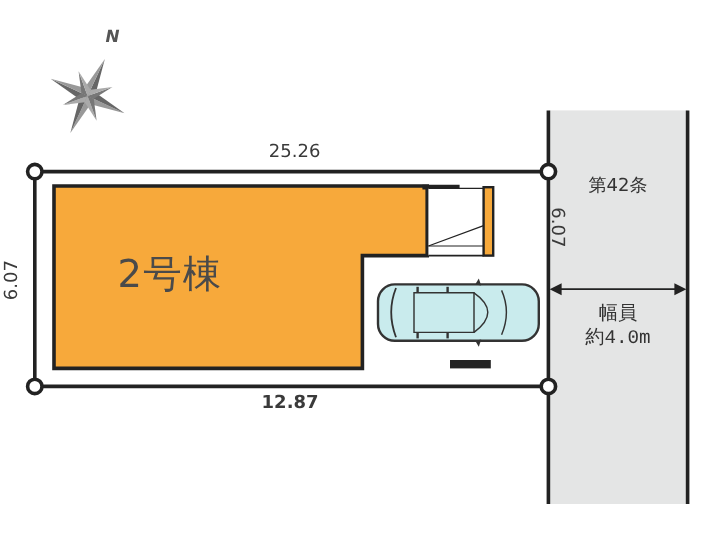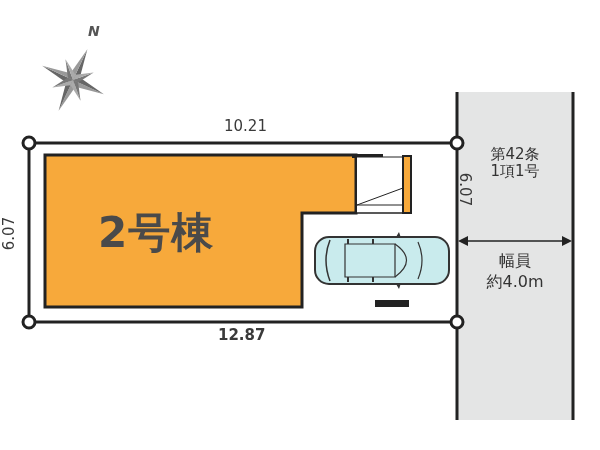--- a/index.html
+++ b/index.html
@@ -1,21 +1,21 @@
 <!DOCTYPE html>
 <html><head>
 <meta charset="utf-8">
 <style>
   html,body{margin:0;padding:0;background:#fff;}
   #stage{position:relative;width:600px;height:450px;overflow:hidden;background:#fff;font-family:"DejaVu Sans","Liberation Sans",sans-serif;}
   svg{position:absolute;left:0;top:0;}
   .lbl{position:absolute;color:#333;white-space:nowrap;line-height:1;}
   .dim{font-size:15px;color:#3a3a3a;}
   .road-txt{font-size:15px;color:#333;text-align:center;width:116px;left:457px;}
-  .bldg{font-size:42px;font-weight:bold;color:#4a4a4a;left:98px;top:212px;letter-spacing:1px;}
+  .bldg{font-size:32px;font-weight:normal;color:#4a4a4a;left:98px;top:212px;letter-spacing:1px;}
 </style>
 </head>
 <body>
 
 <div id="stage">
 <svg width="600" height="450" viewBox="0 0 600 450">
 
   <g>
     <rect x="457" y="92" width="116" height="328" fill="#E4E5E5"></rect>
     <line x1="457" y1="92" x2="457" y2="420" stroke="#222" stroke-width="3"></line>
@@ -80,24 +80,23 @@
     <line x1="348" y1="277" x2="348" y2="282" stroke="#333" stroke-width="2"></line>
     <line x1="373" y1="277" x2="373" y2="282" stroke="#333" stroke-width="2"></line>
     <polygon points="396,237 399,232 401,238" fill="#333"></polygon>
     <polygon points="396,284 399,289 401,283" fill="#333"></polygon>
   </g>
   <rect x="375" y="300" width="34" height="7" fill="#222"></rect>
 </svg>
 
   <span class="lbl" style="left:88px;top:24px;font-size:14px;font-style:italic;font-weight:bold;color:#555;">N</span>
 
-  <span class="lbl dim" style="left:224px;top:119px;">10.21</span>
+  <span class="lbl dim" style="left:224px;top:119px;">25.26</span>
   <span class="lbl dim" style="left:218px;top:328px;font-weight:bold;">12.87</span>
   <span class="lbl dim" style="left:-7px;top:226px;transform:rotate(-90deg);">6.07</span>
   <span class="lbl dim" style="left:448px;top:182px;transform:rotate(90deg);">6.07</span>
 
   <span class="lbl bldg">2号棟</span>
 
   <span class="lbl road-txt" style="top:147px;">第42条</span>
-  <span class="lbl road-txt" style="top:164px;">1項1号</span>
   <span class="lbl road-txt" style="top:254px;font-size:16px;font-family:Liberation Mono, monospace;">幅員</span>
-  <span class="lbl road-txt" style="top:274px;font-size:16px;">約4.0m</span>
+  <span class="lbl road-txt" style="top:274px;font-size:16px;font-family:Liberation Mono, monospace;">約4.0m</span>
 </div>
 
 </body></html>

